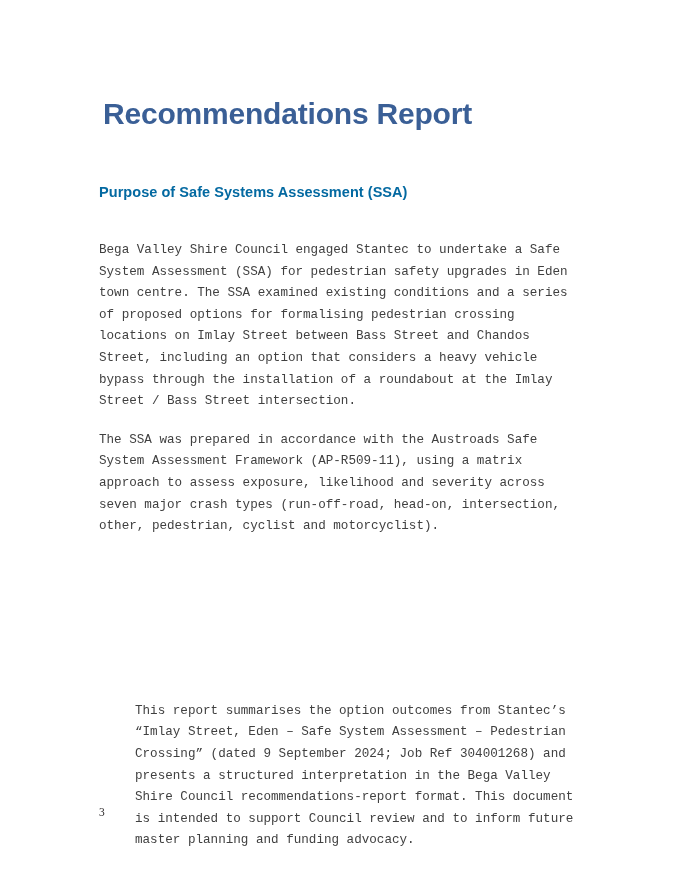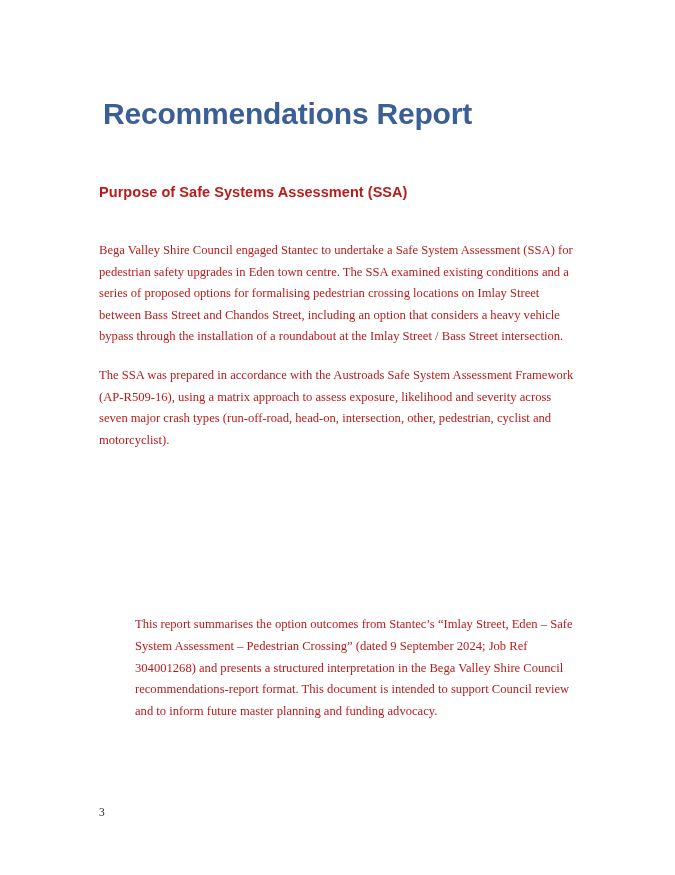--- a/index.html
+++ b/index.html
@@ -45,33 +45,33 @@
     top: 182px;
     width: 480px;
   }
 
   .section-heading {
     font-family: "Liberation Sans", sans-serif;
     font-weight: bold;
     font-size: 14.5px;
     line-height: 20px;
     letter-spacing: 0.05px;
-    color: #b91c1c;
+    color: #0369a1;
     margin: 0;
   }
 
   .section-body {
     margin-top: 38px;
   }
 
   p.para {
-    font-family: Liberation Serif, serif;
+    font-family: Liberation Mono, monospace;
     font-size: 12.6px;
     line-height: 21.6px;
-    color: #b91c1c;
+    color: #404040;
     margin: 0 0 17px 0;
     text-align: left;
   }
 
   p.para:last-child {
     margin-bottom: 0;
   }
 
   .gap-sections {
     height: 128px;
@@ -99,21 +99,21 @@
 <div class="page">
 
   <h1 class="doc-title">Recommendations Report</h1>
 
   <div class="content">
 
     <section class="section">
       <h2 class="section-heading">Purpose of Safe Systems Assessment (SSA)</h2>
       <div class="section-body">
         <p class="para">Bega Valley Shire Council engaged Stantec to undertake a Safe System Assessment (SSA) for pedestrian safety upgrades in Eden town centre. The SSA examined existing conditions and a series of proposed options for formalising pedestrian crossing locations on Imlay Street between Bass Street and Chandos Street, including an option that considers a heavy vehicle bypass through the installation of a roundabout at the Imlay Street / Bass Street intersection.</p>
-        <p class="para">The SSA was prepared in accordance with the Austroads Safe System Assessment Framework (AP-R509-16), using a matrix approach to assess exposure, likelihood and severity across seven major crash types (run-off-road, head-on, intersection, other, pedestrian, cyclist and motorcyclist).</p>
+        <p class="para">The SSA was prepared in accordance with the Austroads Safe System Assessment Framework (AP-R509-11), using a matrix approach to assess exposure, likelihood and severity across seven major crash types (run-off-road, head-on, intersection, other, pedestrian, cyclist and motorcyclist).</p>
       </div>
     </section>
 
     <div class="gap-sections"></div>
 
     <section class="section">
       <div class="section-body section-two-body">
         <p class="para">This report summarises the option outcomes from Stantec’s “Imlay Street, Eden – Safe System Assessment – Pedestrian Crossing” (dated 9 September 2024; Job Ref 304001268) and presents a structured interpretation in the Bega Valley Shire Council recommendations-report format. This document is intended to support Council review and to inform future master planning and funding advocacy.</p>
       </div>
     </section>

